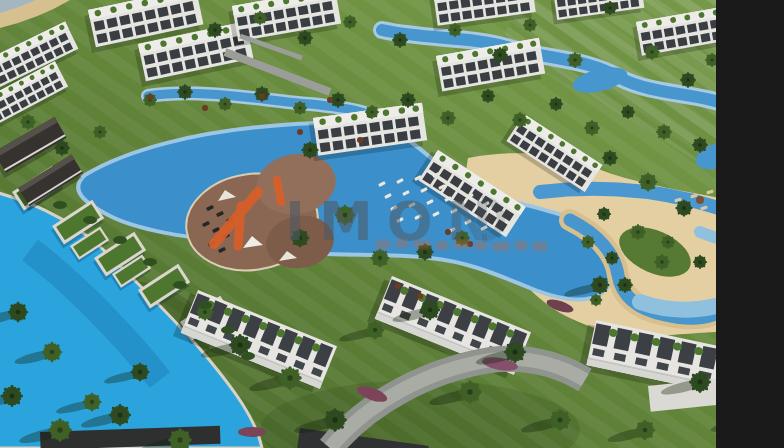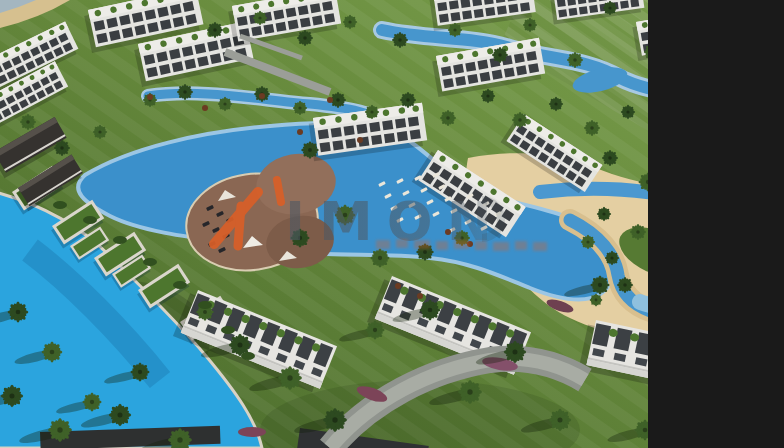--- a/index.html
+++ b/index.html
@@ -1,16 +1,16 @@
 <!DOCTYPE html>
 <html><head>
 <meta charset="utf-8">
 <style>
   html,body{margin:0;padding:0;background:#1a1a1a;}
-  .stage{position:relative;width:648px;height:448px;overflow:hidden;background:#737373;
+  .stage{position:relative;width:716px;height:448px;overflow:hidden;background:#737373;
          font-family:"DejaVu Sans","Liberation Sans",sans-serif;}
   svg{position:absolute;left:0;top:0;display:block;}
   .wm-text{font-family:"DejaVu Sans","Liberation Sans",sans-serif;font-weight:700;
            font-size:54px;letter-spacing:14px;}
 </style>
 </head>
 <body>
 
 <div class="stage">
 <svg width="784" height="448" viewBox="0 0 784 448">

